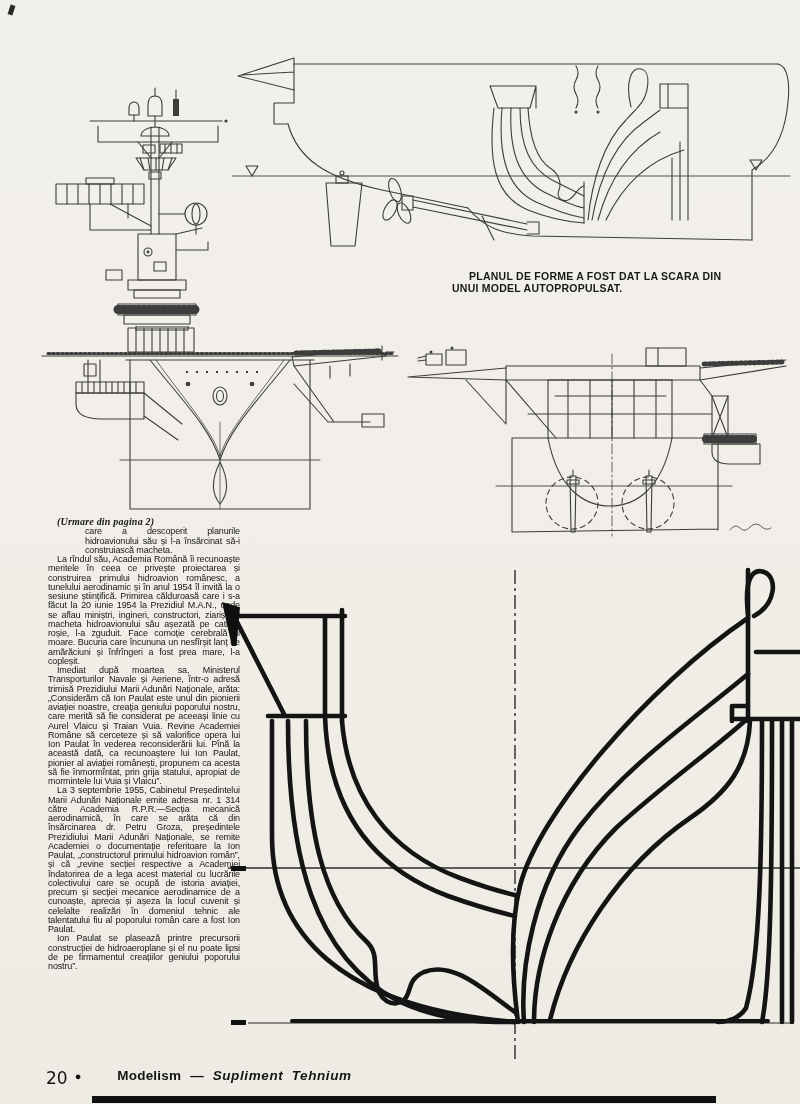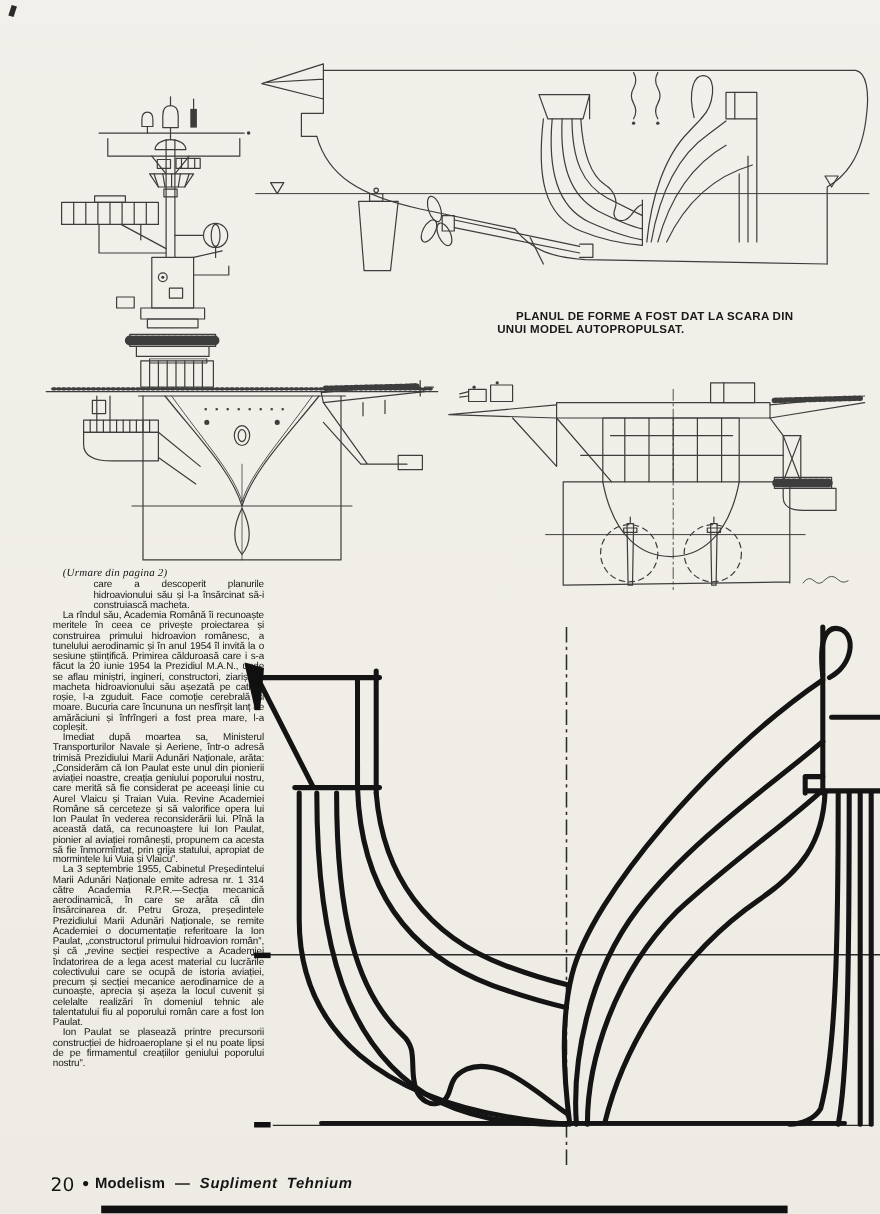--- a/index.html
+++ b/index.html
@@ -1,34 +1,34 @@
 <!DOCTYPE html>
 <html><head>
 <meta charset="utf-8">
 <style>
   html,body{margin:0;padding:0;}
   body{width:800px;height:1104px;background:#d8d6d0;font-family:"Liberation Sans",sans-serif;}
   #page{position:relative;width:800px;height:1104px;background:linear-gradient(180deg,#f2f0ea 0%,#f0eee7 55%,#edebe3 100%);overflow:hidden;}
   svg{position:absolute;}
   .thin{stroke:#3d3d3d;stroke-width:1.1;fill:none;stroke-linecap:round;stroke-linejoin:round;}
   .fillink{fill:#3d3d3d;stroke:none;}
-  .caption{position:absolute;left:452px;top:282px;width:300px;color:#191919;
+  .caption{position:absolute;left:452px;top:270px;width:300px;color:#191919;
            font-weight:bold;font-size:10.5px;line-height:12.4px;letter-spacing:.25px;}
   .caption .ln{white-space:nowrap;}
   .caption .ln.first{text-indent:17px;}
   .article{position:absolute;left:48px;top:517px;width:192px;height:556px;overflow:hidden;
            color:#171717;font-size:9px;line-height:9.25px;text-align:justify;letter-spacing:-.13px;}
   .article p{margin:0;text-indent:9px;}
   .article p.no-indent{text-indent:0;margin-left:37px;}
-  .article .cont-note{font-family:"Liberation Serif",serif;font-style:italic;font-weight:normal;
+  .article .cont-note{font-family:"Liberation Serif",serif;font-style:italic;font-weight:bold;
            font-size:10px;letter-spacing:.2px;margin:0 0 1px 0;}
   .footer{position:absolute;left:46px;top:1068px;width:420px;color:#151515;display:flex;}
   .footer .pnum{font-family:"DejaVu Sans",sans-serif;font-size:17px;font-weight:normal;}
   .footer .bullet{font-size:11px;margin:2px 5px 0 7px;}
-  .footer .mag{font-weight:bold;font-size:13.5px;letter-spacing:.2px;}
+  .footer .mag{font-weight:bold;font-size:13.5px;letter-spacing:.2px;margin-left:31px;}
   .footer .dash{font-weight:bold;font-size:13.5px;margin:0 9px;}
   .footer .supp{font-weight:bold;font-size:13.5px;letter-spacing:.6px;word-spacing:4px;font-style:italic;}
   .artifact{position:absolute;background:#101010;}
   #art-wedge{left:222px;top:602px;width:18px;height:44px;clip-path:polygon(0 0,100% 12%,80% 100%,55% 100%);}
   #art-dash1{left:231px;top:866px;width:15px;height:5px;}
   #art-dash2{left:231px;top:1020px;width:15px;height:5px;}
   #art-corner{left:9px;top:5px;width:5px;height:10px;transform:rotate(18deg);background:#2a2a2a;}
   #bottom-bar{left:92px;top:1096px;width:624px;height:7px;}
 </style>
 </head>

